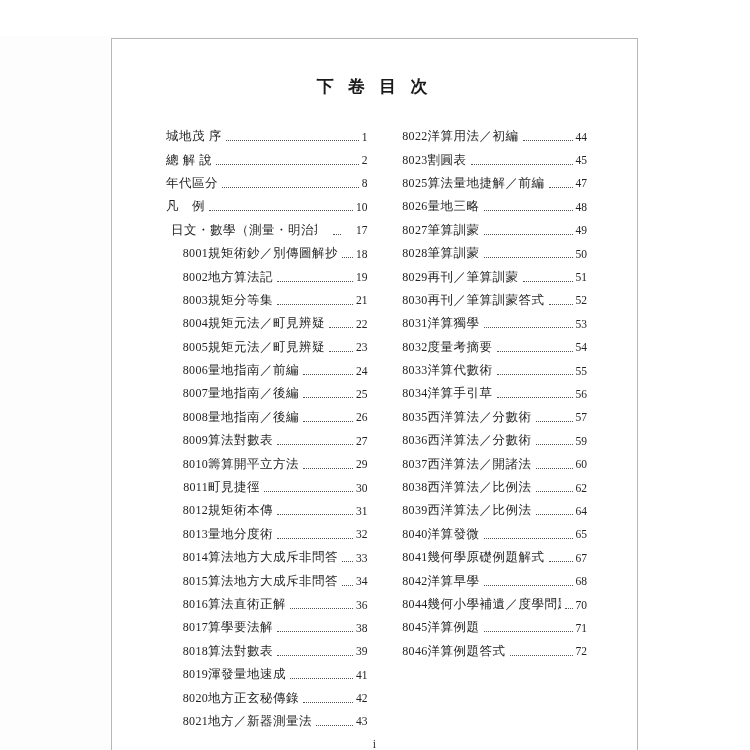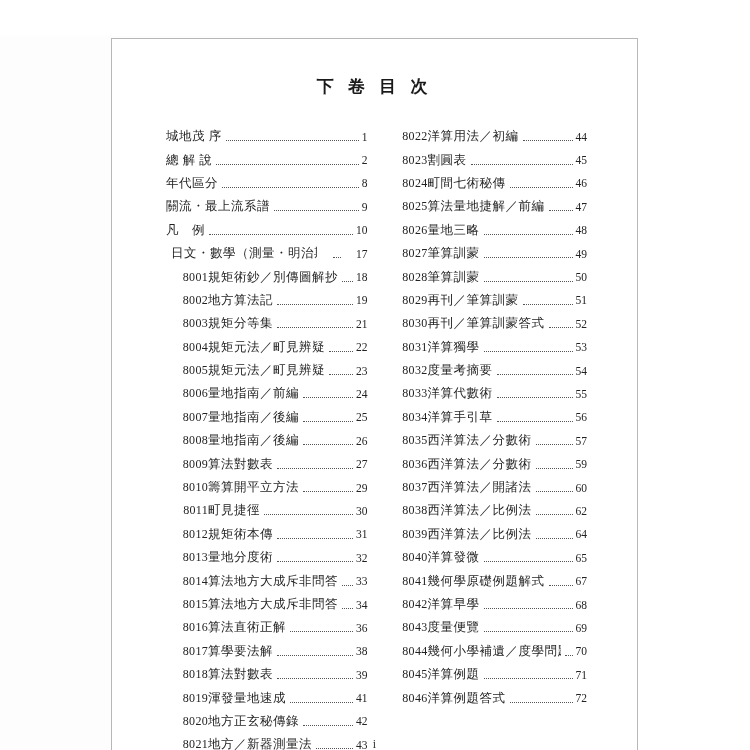--- a/index.html
+++ b/index.html
@@ -112,25 +112,20 @@
     <span class="label">總 解 說</span>
     <span class="leader"></span>
     <span class="pagenum">2</span>
   </div>
           <div class="row front">
     <span class="label">年代區分</span>
     <span class="leader"></span>
     <span class="pagenum">8</span>
   </div>
           <div class="row front">
-    <span class="label">關流・最上流系譜</span>
-    <span class="leader"></span>
-    <span class="pagenum">9</span>
-  </div>
-          <div class="row front">
     <span class="label">凡　例</span>
     <span class="leader"></span>
     <span class="pagenum">10</span>
   </div>
           <div class="row front section">
     <span class="label">日文・數學（測量・明治期）</span>
     <span class="leader"></span>
     <span class="pagenum">17</span>
   </div>
           <div class="row item">
@@ -267,26 +262,20 @@
     <span class="leader"></span>
     <span class="pagenum">44</span>
   </div>
           <div class="row item">
     <span class="no">8023</span>
     <span class="label">割圓表</span>
     <span class="leader"></span>
     <span class="pagenum">45</span>
   </div>
           <div class="row item">
-    <span class="no">8024</span>
-    <span class="label">町間七術秘傳</span>
-    <span class="leader"></span>
-    <span class="pagenum">46</span>
-  </div>
-          <div class="row item">
     <span class="no">8025</span>
     <span class="label">算法量地捷解／前編</span>
     <span class="leader"></span>
     <span class="pagenum">47</span>
   </div>
           <div class="row item">
     <span class="no">8026</span>
     <span class="label">量地三略</span>
     <span class="leader"></span>
     <span class="pagenum">48</span>
@@ -379,26 +368,20 @@
     <span class="no">8041</span>
     <span class="label">幾何學原礎例題解式</span>
     <span class="leader"></span>
     <span class="pagenum">67</span>
   </div>
           <div class="row item">
     <span class="no">8042</span>
     <span class="label">洋算早學</span>
     <span class="leader"></span>
     <span class="pagenum">68</span>
-  </div>
-          <div class="row item">
-    <span class="no">8043</span>
-    <span class="label">度量便覽</span>
-    <span class="leader"></span>
-    <span class="pagenum">69</span>
   </div>
           <div class="row item">
     <span class="no">8044</span>
     <span class="label">幾何小學補遺／度學問題</span>
     <span class="leader"></span>
     <span class="pagenum">70</span>
   </div>
           <div class="row item">
     <span class="no">8045</span>
     <span class="label">洋算例題</span>

